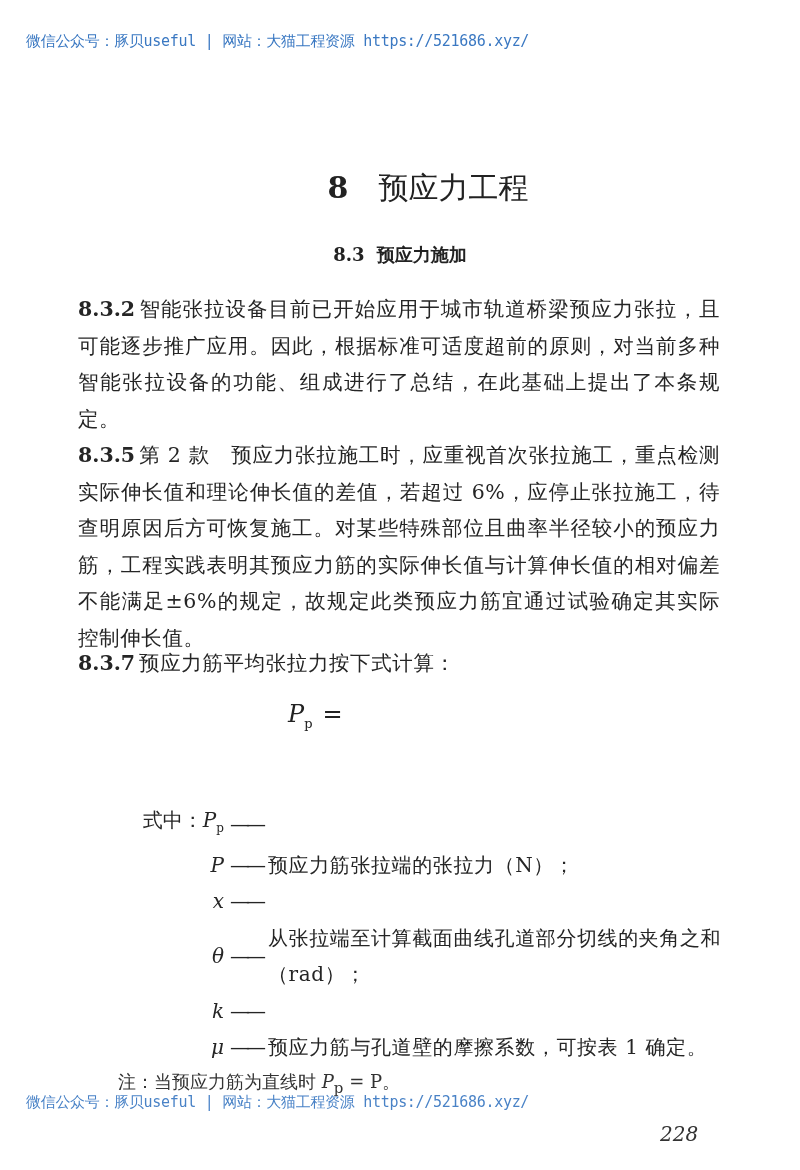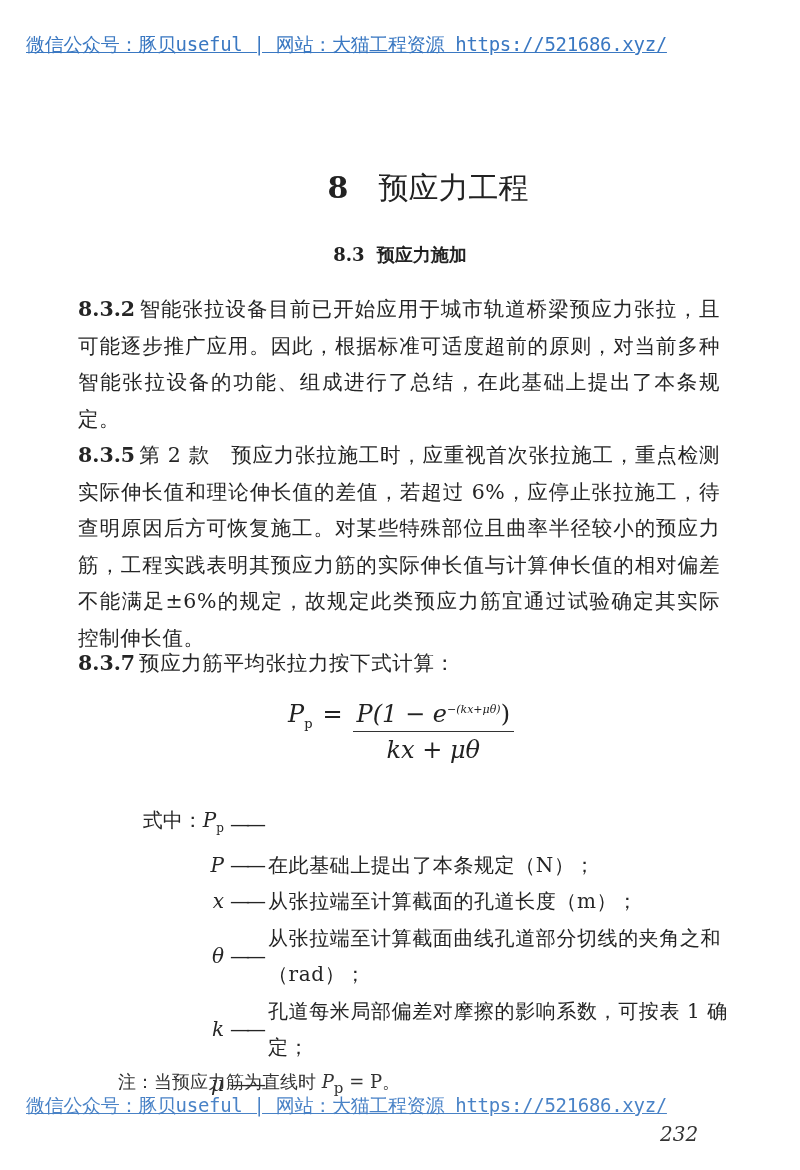--- a/index.html
+++ b/index.html
@@ -4,21 +4,21 @@
 <style>
   html, body { margin: 0; padding: 0; }
   body {
     width: 800px; height: 1170px; position: relative; overflow: hidden;
     background: #ffffff; color: #1e1e1e;
     font-family: "DejaVu Serif", "Liberation Serif", serif;
   }
   .watermark {
     position: absolute; left: 26px; width: 760px;
     font-family: "DejaVu Sans Mono", "Liberation Mono", monospace;
-    font-size: 19px; color: #3a78c2; white-space: nowrap; letter-spacing: -0.3px; text-decoration: underline;
+    font-size: 15px; color: #3a78c2; white-space: nowrap; letter-spacing: -0.3px;
   }
   .wm-top { top: 32px; }
   .wm-bottom { top: 1093px; z-index: 2; opacity: 0.92; }
   .chapter-title {
     position: absolute; top: 168px; left: 0; width: 800px; text-align: center;
     font-size: 30px; color: #222; padding-left: 28px;
   }
   .chapter-title .num { font-weight: bold; margin-right: 30px; }
   .section-title {
     position: absolute; top: 243px; left: 0; width: 800px; text-align: center;
@@ -84,56 +84,51 @@
   <span class="clause">8.3.5</span><span>第 2 款　预应力张拉施工时，应重视首次张拉施工，重点检测实际伸长值和理论伸长值的差值，若超过 6%，应停止张拉施工，待查明原因后方可恢复施工。对某些特殊部位且曲率半径较小的预应力筋，工程实践表明其预应力筋的实际伸长值与计算伸长值的相对偏差不能满足±6%的规定，故规定此类预应力筋宜通过试验确定其实际控制伸长值。</span>
 </div>
 
 <div class="para p837">
   <span class="clause">8.3.7</span><span>预应力筋平均张拉力按下式计算：</span>
 </div>
 
 <div class="formula">
   <span class="lhs"><span>P</span><sub>p</sub></span>
   <span class="eq">=</span>
-  <span class="frac">
-    <span class="numer"><span>P(1 − e</span><sup>−(kx+μθ)</sup><span class="up">)</span></span>
-    <span class="denom">kx + μθ</span>
-  </span>
 </div>
 
 <div class="defs">
   <div class="def-row">
     <span class="def-sym"><span class="lead">式中：</span><span>P</span><sub>p</sub></span>
     <span class="def-dash">——</span>
   </div>
   <div class="def-row">
     <span class="def-sym">P</span>
     <span class="def-dash">——</span>
-    <span class="def-text">在此基础上提出了本条规定（N）；</span>
+    <span class="def-text">预应力筋张拉端的张拉力（N）；</span>
   </div>
   <div class="def-row">
     <span class="def-sym">x</span>
     <span class="def-dash">——</span>
-    <span class="def-text">从张拉端至计算截面的孔道长度（m）；</span>
   </div>
   <div class="def-row">
     <span class="def-sym">θ</span>
     <span class="def-dash">——</span>
     <span class="def-text">从张拉端至计算截面曲线孔道部分切线的夹角之和（rad）；</span>
   </div>
   <div class="def-row">
     <span class="def-sym">k</span>
     <span class="def-dash">——</span>
-    <span class="def-text">孔道每米局部偏差对摩擦的影响系数，可按表 1 确定；</span>
   </div>
   <div class="def-row">
     <span class="def-sym">μ</span>
     <span class="def-dash">——</span>
+    <span class="def-text">预应力筋与孔道壁的摩擦系数，可按表 1 确定。</span>
   </div>
 </div>
 
 <div class="note">
   <span>注：当预应力筋为直线时 </span><i>P</i><sub>p</sub><span> = P。</span>
 </div>
 
 <div class="watermark wm-bottom">微信公众号：豚贝useful | 网站：大猫工程资源 https://521686.xyz/</div>
 
-<div class="page-number">232</div>
+<div class="page-number">228</div>
 
 </body></html>

